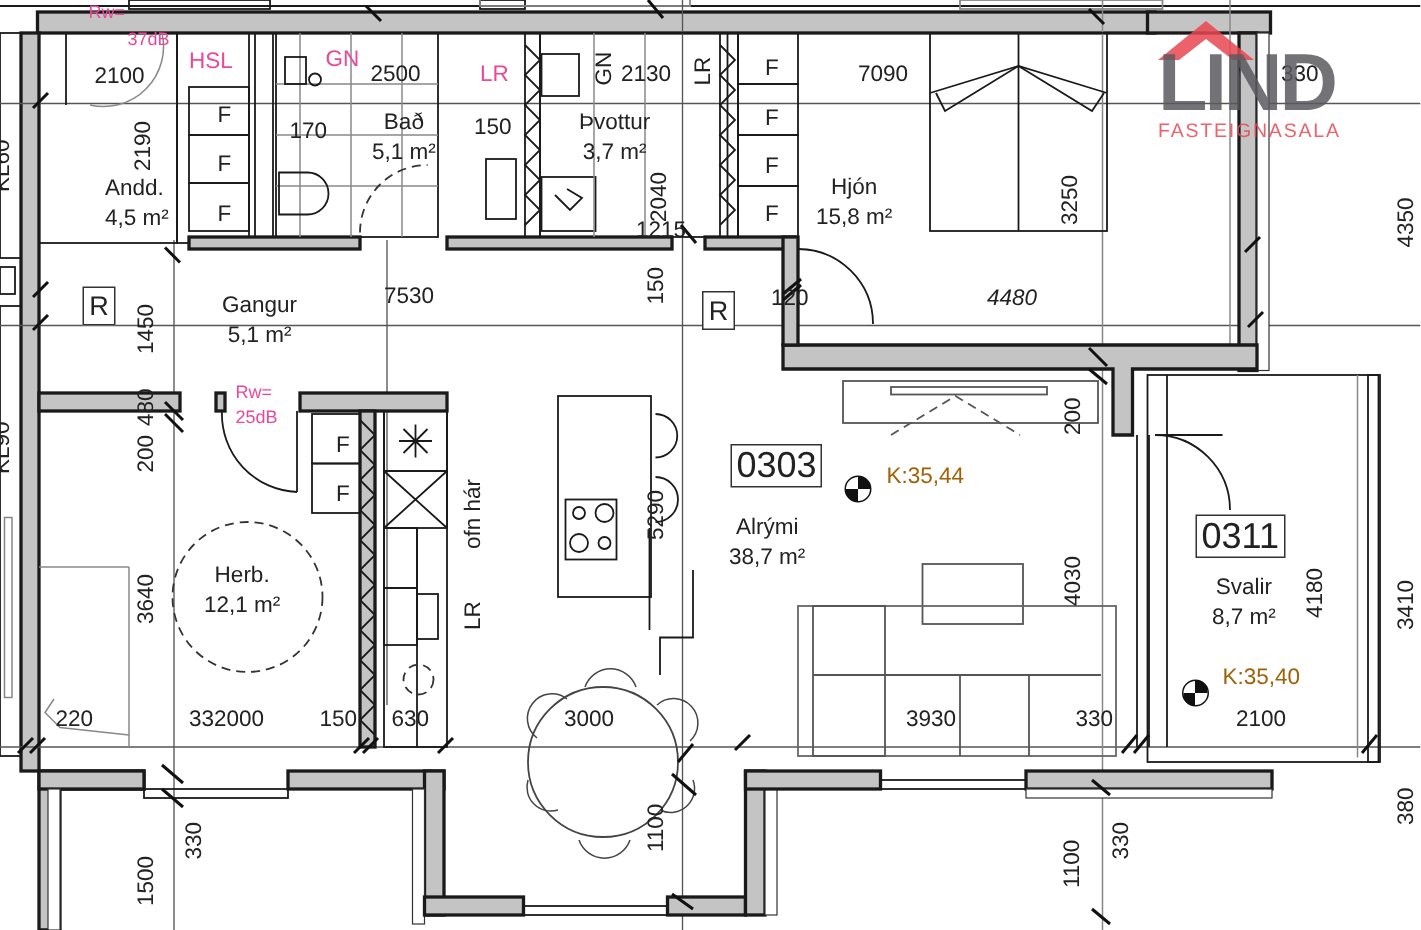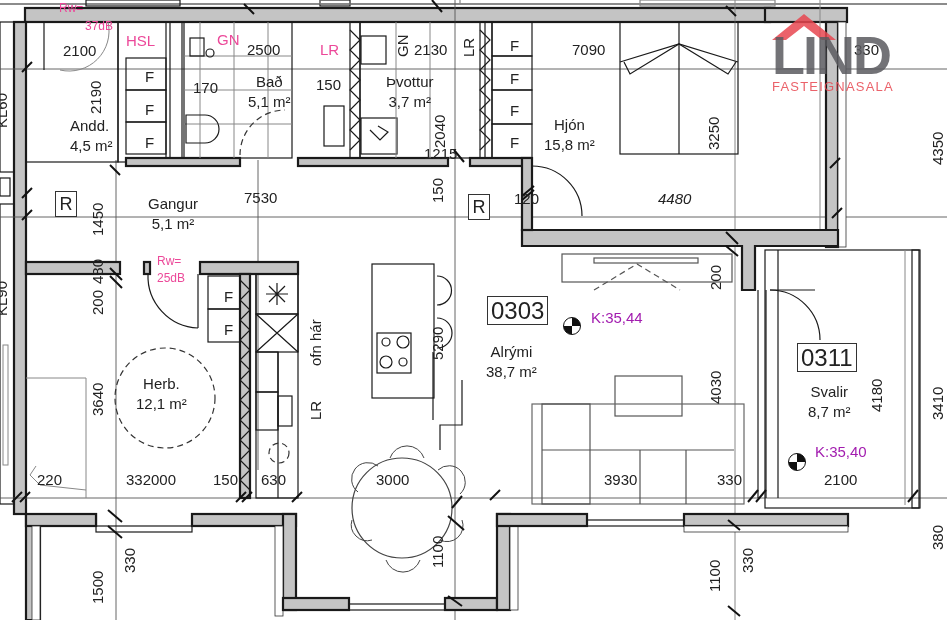--- a/index.html
+++ b/index.html
@@ -17,21 +17,21 @@
   .vdim { position: absolute; color: #222; font-size: 15px; line-height: 1; white-space: nowrap; transform-origin: left top; transform: rotate(-90deg); }
   .room-name { position: absolute; color: #222; font-size: 15px; text-align: center; line-height: 1.3; white-space: nowrap; }
   .roomno { position: absolute; border: 1.3px solid #333; background: #fff; font-size: 24px; padding: 1px 3px; color: #222; line-height: 1.05; }
   .rbox { position: absolute; border: 1.3px solid #333; background: #fff; font-size: 18px; width: 20px; height: 24px; text-align: center; line-height: 24px; color: #222; }
   .fbox { position: absolute; font-size: 15px; color: #222; }
   .small { font-size: 12px; }
   .logo { position: absolute; left: 770px; top: 12px; width: 146px; height: 84px; }
   .logo-word { position: absolute; left: 2px; top: 16px; font-size: 54px; font-weight: bold; color: rgba(90,90,95,0.85); letter-spacing: -2px; font-family: "Liberation Sans", sans-serif; line-height: 1; }
   .logo-sub { position: absolute; left: 2px; top: 68px; font-size: 13px; color: rgba(232,70,80,0.85); letter-spacing: 1.2px; font-family: "Liberation Sans", sans-serif; line-height: 1; }
   .logo-roof { position: absolute; left: 0; top: 0; }
-  .level { position: absolute; font-size: 15px; color: #a21caf; }
+  .level { position: absolute; font-size: 15px; color: #a16207; }
   .marker { position: absolute; width: 18px; height: 18px; border-radius: 50%; border: 1.6px solid #111; background: conic-gradient(#111 0 90deg, #fff 90deg 180deg, #111 180deg 270deg, #fff 270deg 360deg); box-sizing: border-box; }
 </style>
 </head>
 <body>
 
 <svg id="plan" viewBox="0 0 947 620" xmlns="http://www.w3.org/2000/svg">
 
   <g>
     <line class="thin" x1="0" y1="4" x2="947" y2="4"></line>
     <rect class="thin" x="86" y="0" width="94" height="6"></rect>
@@ -305,21 +305,21 @@
 <div class="vdim" style="left:-6px;top:316px;">KL90</div>
 
 <div class="dim" style="left:63px;top:43px;">2100</div>
 <div class="dim" style="left:247px;top:42px;">2500</div>
 <div class="dim" style="left:193px;top:80px;">170</div>
 <div class="dim" style="left:316px;top:77px;">150</div>
 <div class="dim" style="left:414px;top:42px;">2130</div>
 <div class="dim" style="left:424px;top:146px;">1215</div>
 <div class="dim" style="left:572px;top:42px;">7090</div>
 <div class="dim" style="left:854px;top:42px;">330</div>
-<div class="dim" style="left:244px;top:190px;">7530</div>
+<div class="dim" style="left:256px;top:190px;">7530</div>
 <div class="dim" style="left:514px;top:191px;">120</div>
 <div class="dim" style="left:658px;top:191px;font-style:italic;">4480</div>
 <div class="dim" style="left:37px;top:472px;">220</div>
 <div class="dim" style="left:126px;top:472px;">332000</div>
 <div class="dim" style="left:213px;top:472px;">150</div>
 <div class="dim" style="left:261px;top:472px;">630</div>
 <div class="dim" style="left:376px;top:472px;">3000</div>
 <div class="dim" style="left:604px;top:472px;">3930</div>
 <div class="dim" style="left:717px;top:472px;">330</div>
 <div class="dim" style="left:824px;top:472px;">2100</div>

